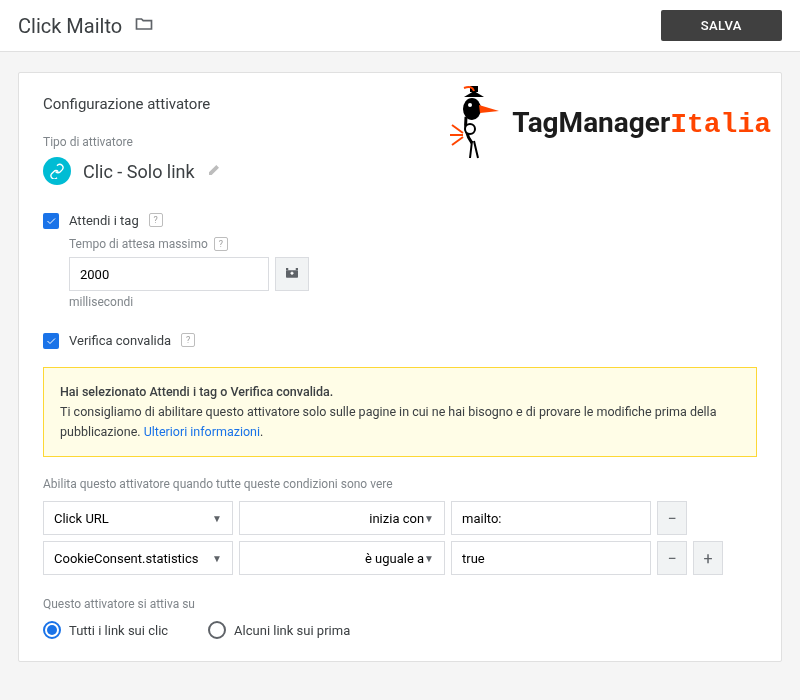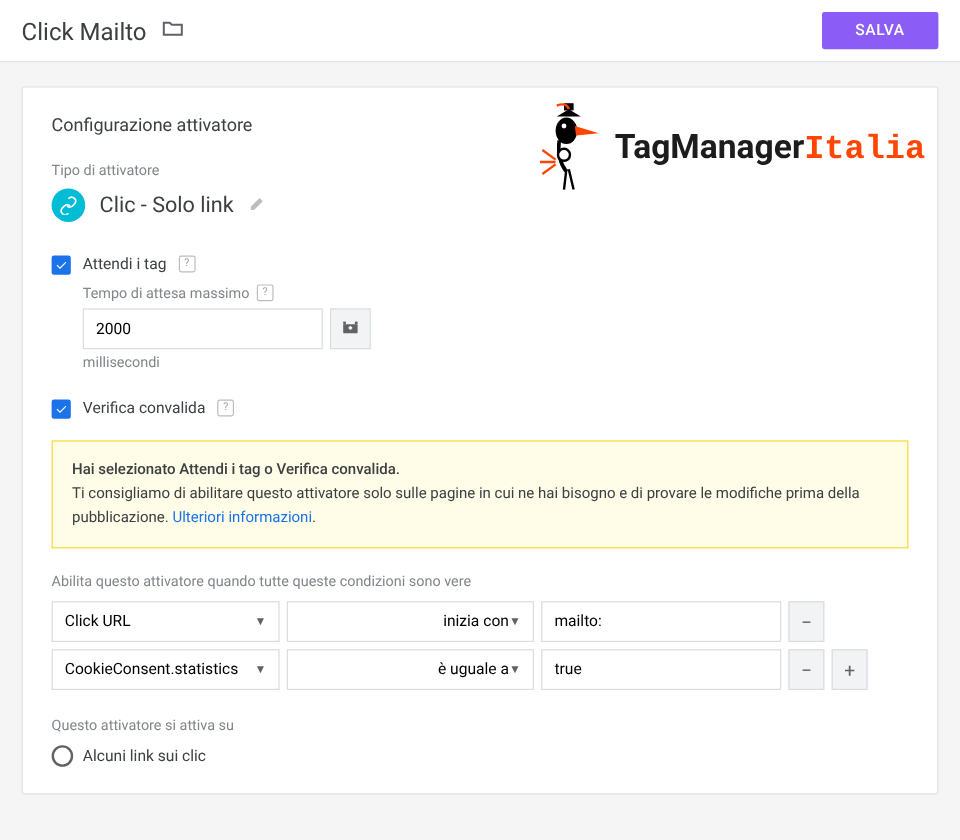--- a/index.html
+++ b/index.html
@@ -1,21 +1,21 @@
 <!DOCTYPE html>
 <html><head>
 <meta charset="utf-8">
 <style>
   * { box-sizing: border-box; margin: 0; padding: 0; font-family: Roboto, Arial, sans-serif; }
   body { background: #f5f5f5; width: 800px; height: 700px; overflow: hidden; }
   .topbar { background: #fff; height: 52px; display: flex; align-items: center; padding: 0 18px; border-bottom: 1px solid #e0e0e0; justify-content: space-between; }
   .topbar-left { display: flex; align-items: center; gap: 12px; }
   .title { font-size: 20px; color: #3c4043; font-weight: 400; }
   .folder-icon svg { width: 20px; height: 20px; fill: none; stroke: #5f6368; stroke-width: 2; }
-  .save-btn { background: #8b5cf6; color: #fff; border: none; padding: 8px 28px; font-size: 13px; font-weight: 500; letter-spacing: 0.5px; cursor: pointer; border-radius: 2px; }
+  .save-btn { background: #404040; color: #fff; border: none; padding: 8px 40px; font-size: 13px; font-weight: 500; letter-spacing: 0.5px; cursor: pointer; border-radius: 2px; }
   .page { padding: 20px 18px; }
   .card { background: #fff; border: 1px solid #e0e0e0; border-radius: 2px; padding: 22px 24px; position: relative; }
   .section-title { font-size: 15px; color: #3c4043; margin-bottom: 22px; }
   .sub-label { font-size: 12px; color: #80868b; margin-bottom: 8px; }
   .trigger-type { display: flex; align-items: center; gap: 12px; margin-bottom: 28px; }
   .type-icon { width: 28px; height: 28px; background: #00bcd4; border-radius: 50%; display: flex; align-items: center; justify-content: center; }
   .type-icon svg { width: 16px; height: 16px; fill: #fff; }
   .type-name { font-size: 18px; color: #3c4043; }
   .pencil-icon svg { width: 16px; height: 16px; fill: #bdbdbd; }
   .check-row { display: flex; align-items: flex-start; gap: 10px; margin-bottom: 8px; }
@@ -173,19 +173,23 @@
           <span class="caret">▼</span>
       </div>
       <input class="cond-input" value="true" style="">
       <span class="sq-btn">−</span>
       <span class="sq-btn">+</span>
     </div>
 
     <div class="fires-label">Questo attivatore si attiva su</div>
     <div class="radio-row">
       <div class="radio-opt">
+        <span class="radio sel"></span>
+        <span>Tutti i link sui clic</span>
+      </div>
+      <div class="radio-opt">
         <span class="radio"></span>
-        <span>Alcuni link sui clic</span>
+        <span>Alcuni link sui prima</span>
       </div>
     </div>
 
   </div>
 </div>
 
 </body></html>

